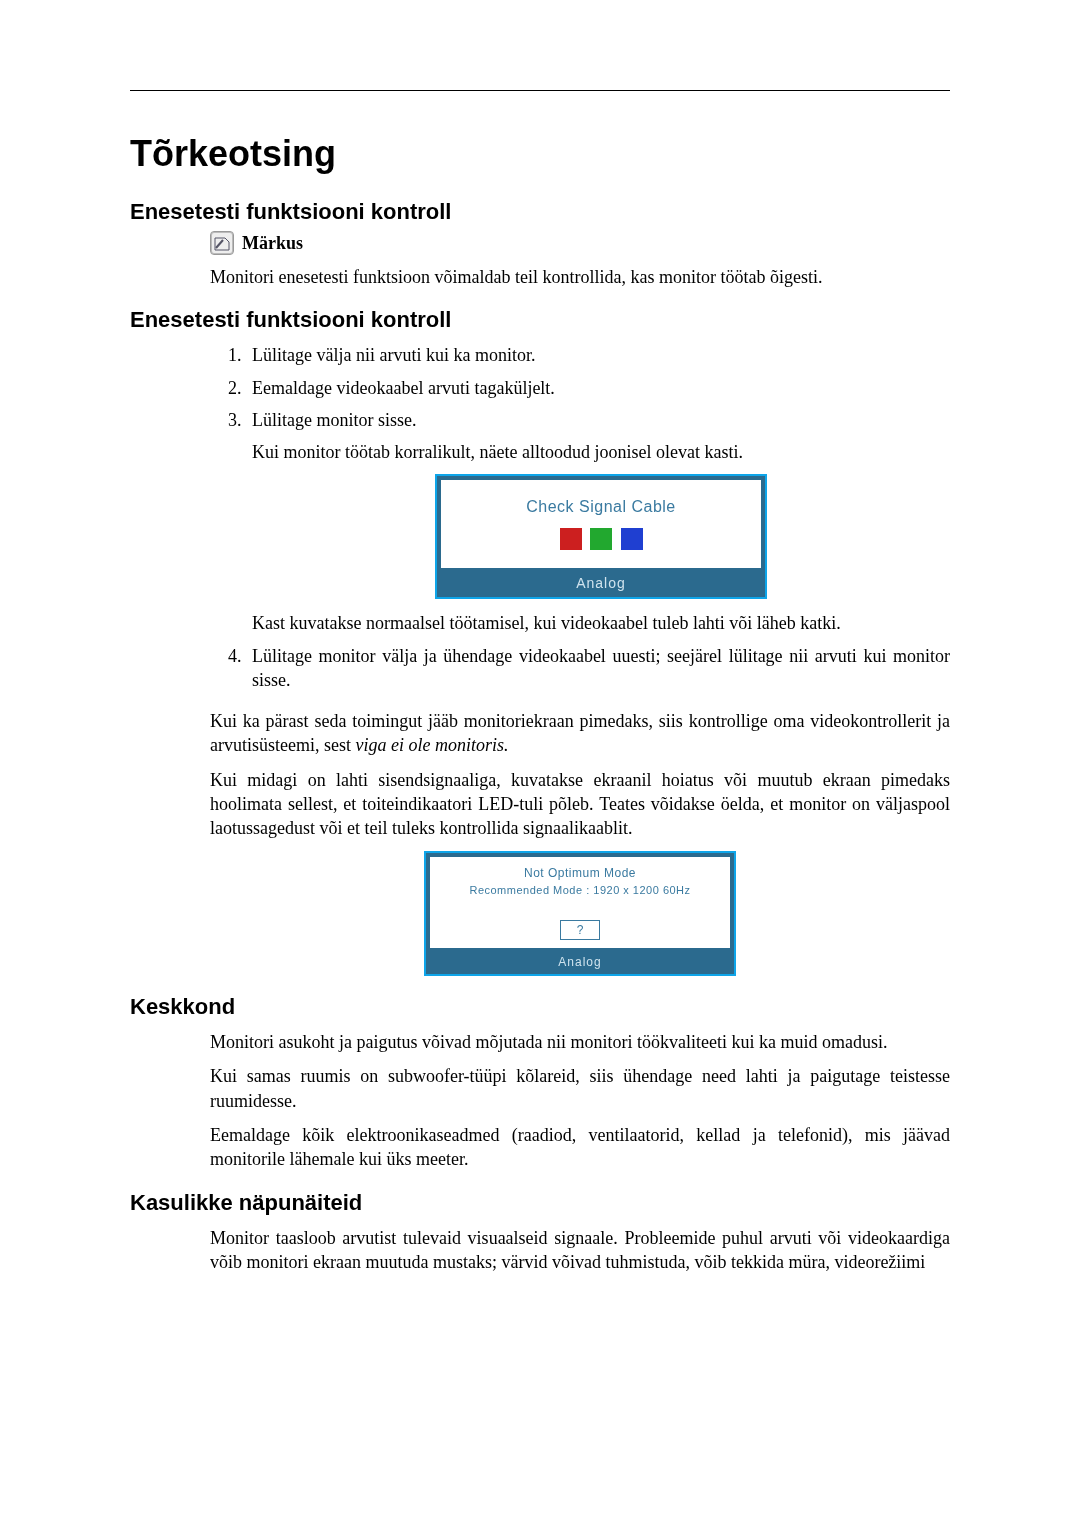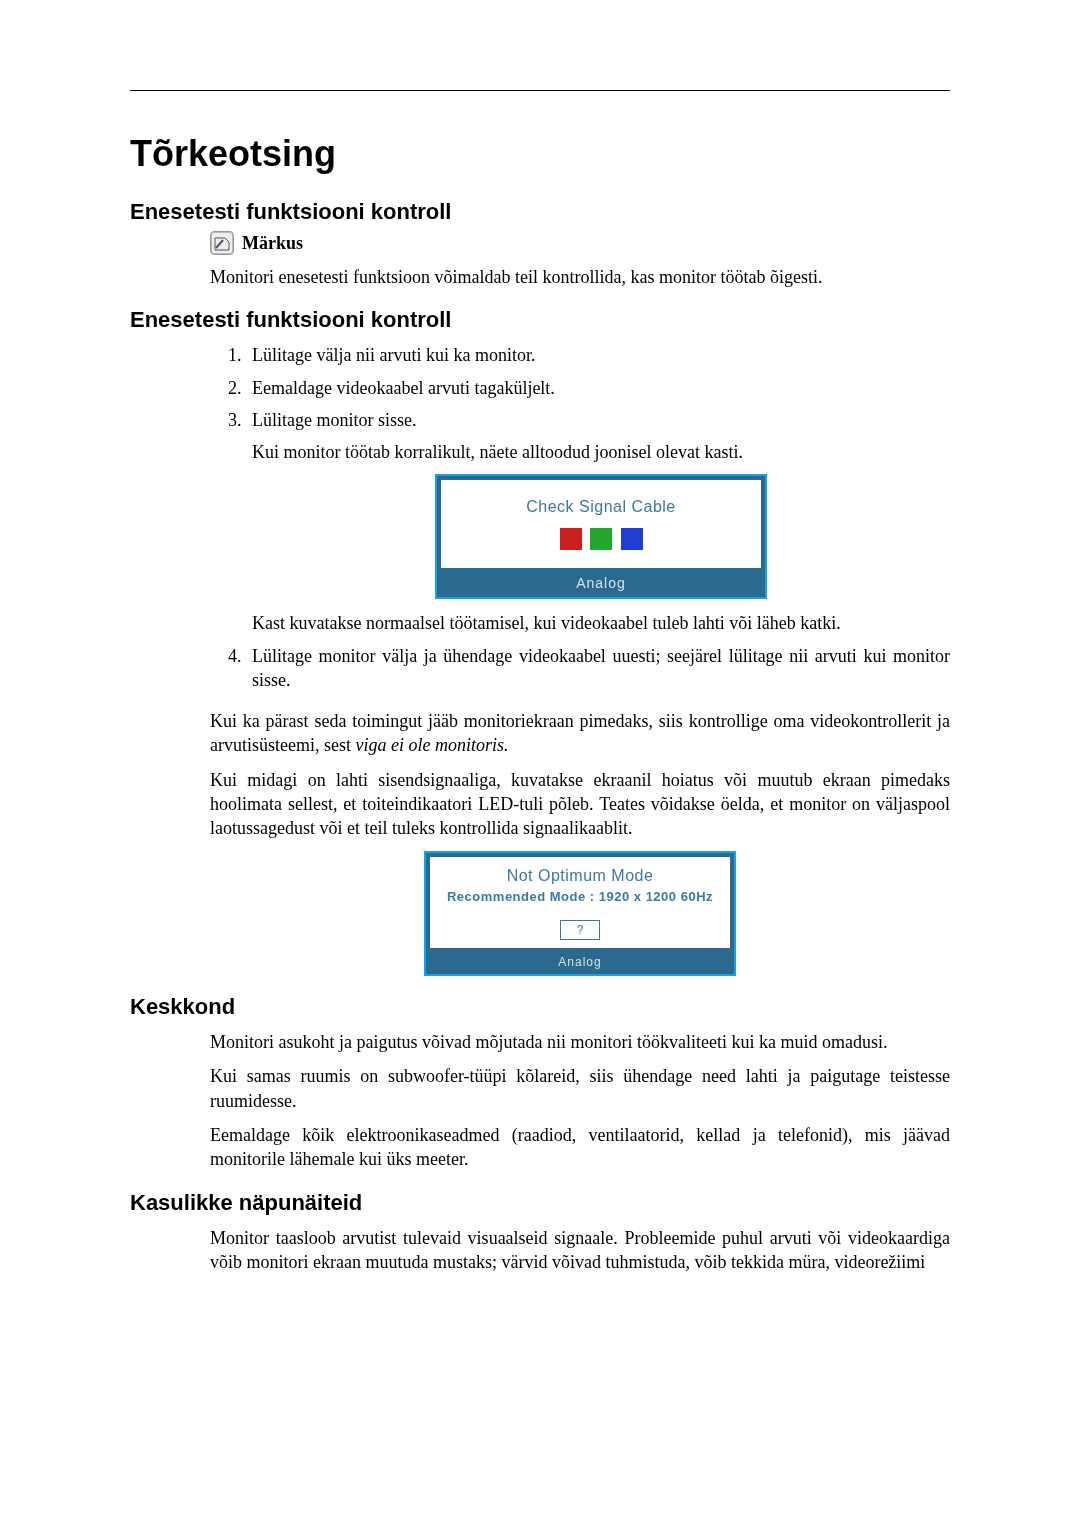--- a/index.html
+++ b/index.html
@@ -89,22 +89,22 @@
     margin: 4px;
     padding: 16px 8px 12px 8px;
   }
   .mon-msg {
     font-family: Arial, Helvetica, sans-serif;
     color: #3a7aa0;
     font-size: 16px;
     margin-bottom: 10px;
     letter-spacing: 0.5px;
   }
-  .mon-msg.small { font-size: 16px; margin-bottom: 2px; }
-  .mon-msg.tiny { font-size: 13px; color:#3a7aa0; margin-bottom: 10px; font-weight: bold;}
+  .mon-msg.small { font-size: 12px; margin-bottom: 2px; }
+  .mon-msg.tiny { font-size: 11px; color:#3a7aa0; margin-bottom: 18px;}
   .sq {
     display: inline-block;
     width: 22px; height: 22px; margin: 0 2px;
   }
   .sq.r { background:#cc1f1f; }
   .sq.g { background:#22a82f; }
   .sq.b { background:#1f3fd1; }
   .mon-footer {
     font-family: Arial, Helvetica, sans-serif;
     color: #cfe3ee;

